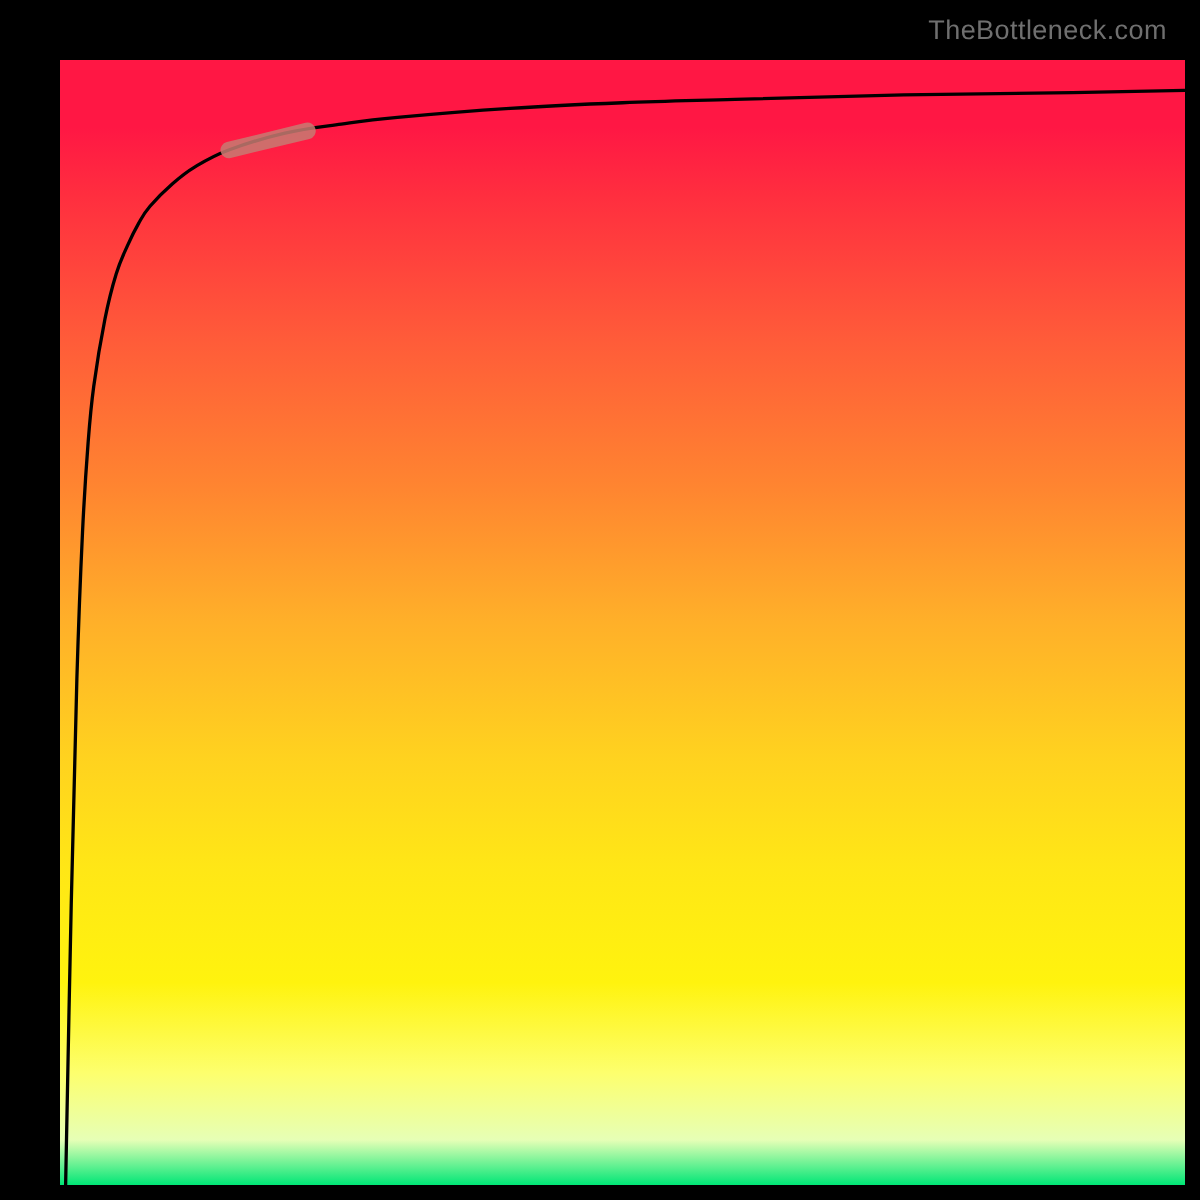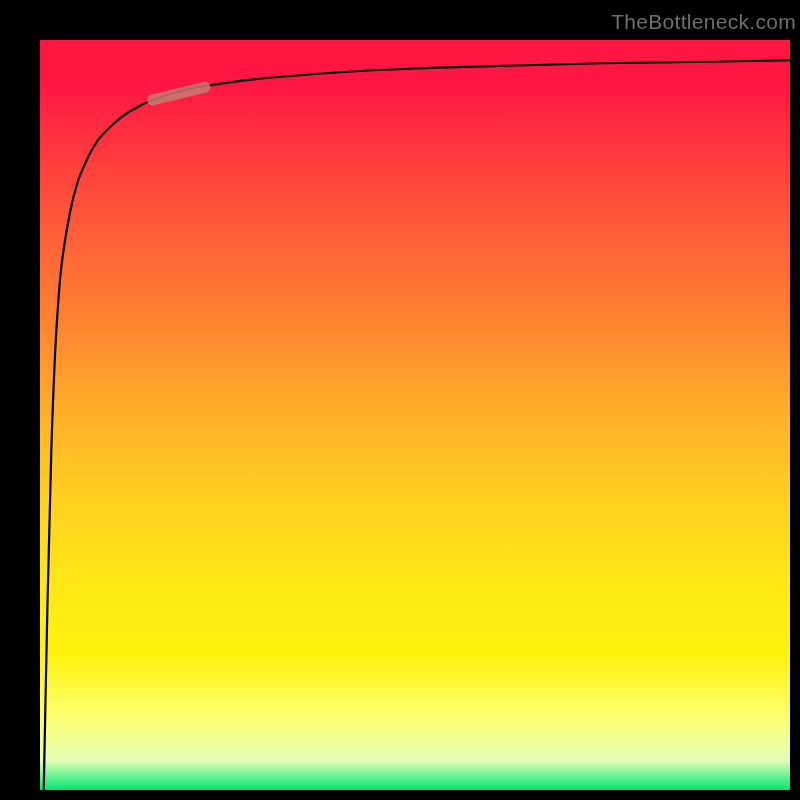--- a/index.html
+++ b/index.html
@@ -62,23 +62,23 @@
   .curve-bump {
     fill: none;
     stroke: #c77b72;
     stroke-width: 11;
     stroke-linecap: round;
     opacity: 0.85;
   }
   .watermark {
     position: absolute;
     top: 10px;
-    right: 4px;
+    right: 22px;
     color: #6f6f6f;
-    font-size: 21px;
+    font-size: 18px;
     font-weight: 400;
     letter-spacing: 0.3px;
     user-select: none;
   }
 </style>
 </head>
 <body>
 
 <div class="stage">
   <div class="watermark">TheBottleneck.com</div>

